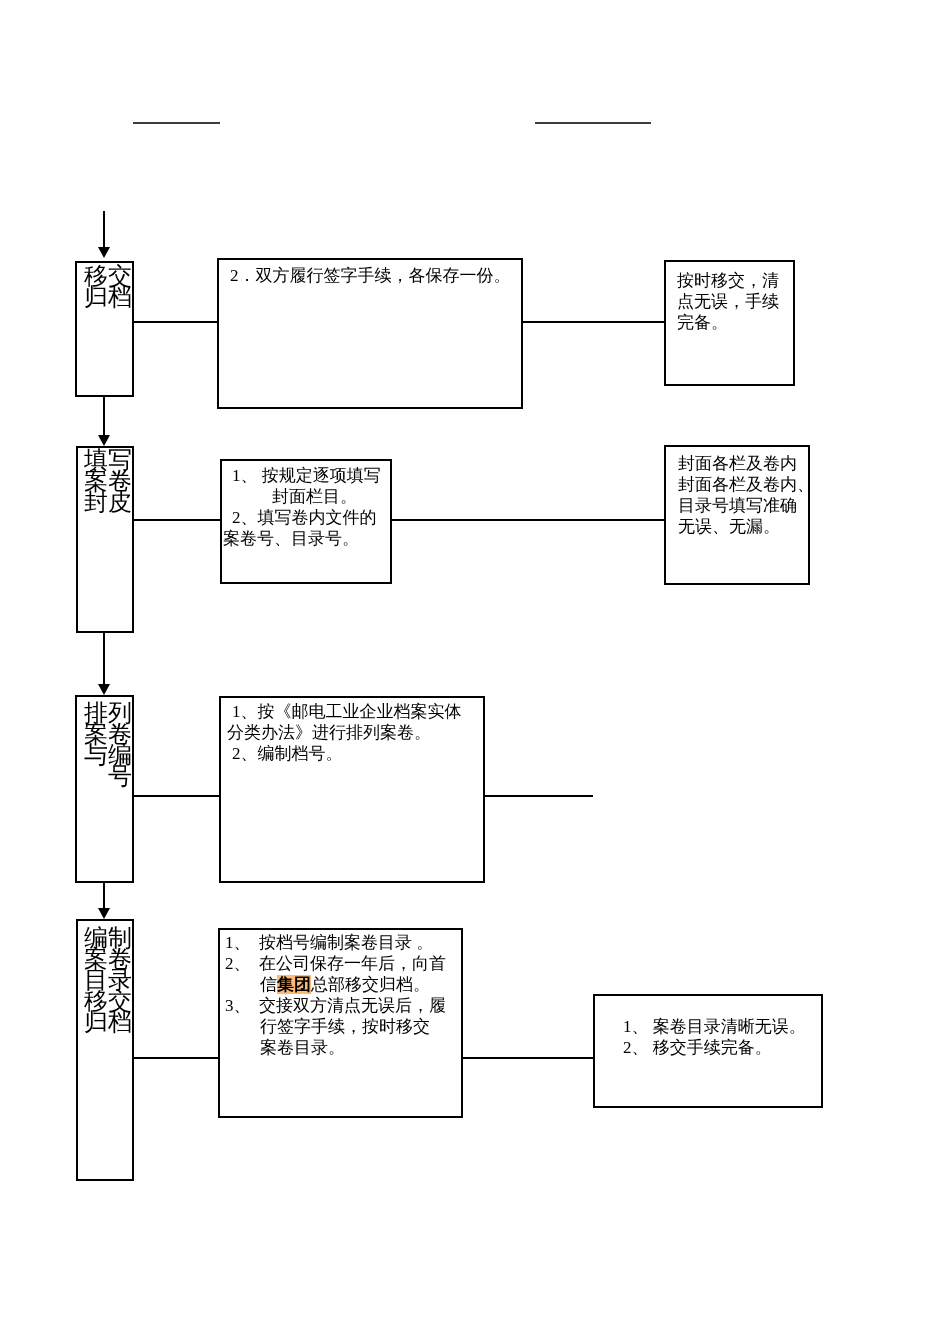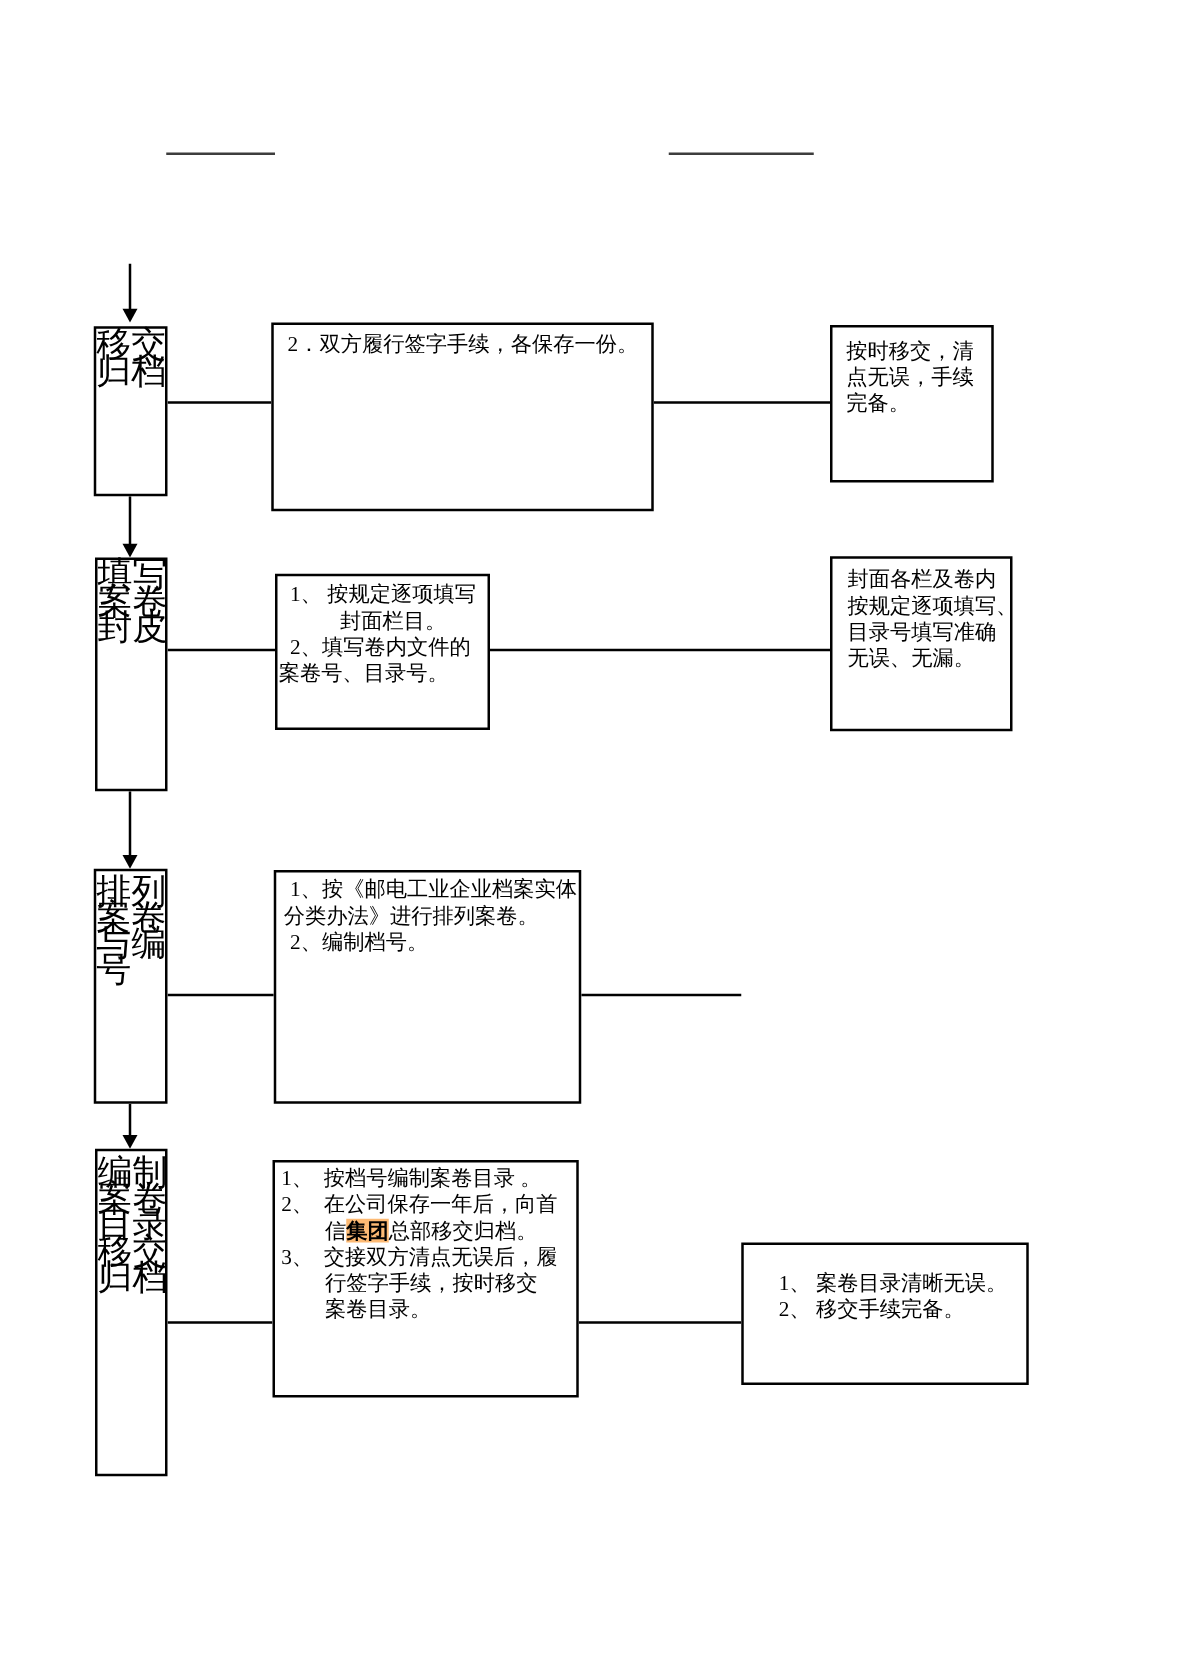--- a/index.html
+++ b/index.html
@@ -1,19 +1,19 @@
 <!DOCTYPE html>
 <html><head>
 <meta charset="utf-8">
 <style>
   html,body{margin:0;padding:0;background:#fff;}
   .canvas{position:relative;width:950px;height:1344px;background:#ffffff;overflow:hidden;
           font-family:"Liberation Serif","DejaVu Serif",serif;color:#000;}
   .box{position:absolute;border:2px solid #000;box-sizing:border-box;background:#fff;}
-  .stage{font-size:28px;line-height:21px;text-align:left;}
+  .stage{font-size:24px;line-height:21px;text-align:right;}
   .txt{font-size:17px;line-height:21px;}
   .line{white-space:pre;}
   .hconn{position:absolute;height:2px;background:#000;}
   .vconn{position:absolute;width:2px;background:#000;}
   .arrowhead{position:absolute;width:0;height:0;border-left:6px solid transparent;
              border-right:6px solid transparent;border-top:11px solid #000;}
   .underline{position:absolute;height:2px;background:#3d3d3d;}
   .hl{background:#fdba74;font-weight:bold;}
 </style>
 </head>
@@ -68,33 +68,33 @@
 
   <div class="box txt" style="left:220px;top:459px;width:172px;height:125px;padding:4px 2px 0 0">
     <div class="line" style="margin-left:10px">1、 按规定逐项填写</div>
     <div class="line" style="margin-left:50px">封面栏目。</div>
     <div class="line" style="margin-left:10px">2、填写卷内文件的</div>
     <div class="line" style="margin-left:1px">案卷号、目录号。</div>
   </div>
 
   <div class="box txt" style="left:664px;top:445px;width:146px;height:140px;padding:6px 2px 0 12px">
     <div class="line">封面各栏及卷内</div>
-    <div class="line">按规定逐项填写、</div>
+    <div class="line">封面各栏及卷内、</div>
     <div class="line">目录号填写准确</div>
     <div class="line">无误、无漏。</div>
   </div>
 
   <div class="box stage" style="left:75px;top:695px;width:59px;height:188px;padding-top:6px">
     <div class="line">排列</div>
     <div class="line">案卷</div>
     <div class="line">与编</div>
     <div class="line">号</div>
   </div>
 
-  <div class="box txt" style="left:219px;top:696px;width:246px;height:187px;padding:3px 2px 0 0">
+  <div class="box txt" style="left:219px;top:696px;width:266px;height:187px;padding:3px 2px 0 0">
     <div class="line" style="margin-left:11px">1、按《邮电工业企业档案实体</div>
     <div class="line" style="margin-left:6px">分类办法》进行排列案卷。</div>
     <div class="line" style="margin-left:11px">2、编制档号。</div>
   </div>
 
 
   <div class="box stage" style="left:76px;top:919px;width:58px;height:262px;padding-top:7px">
     <div class="line">编制</div>
     <div class="line">案卷</div>
     <div class="line">目录</div>

